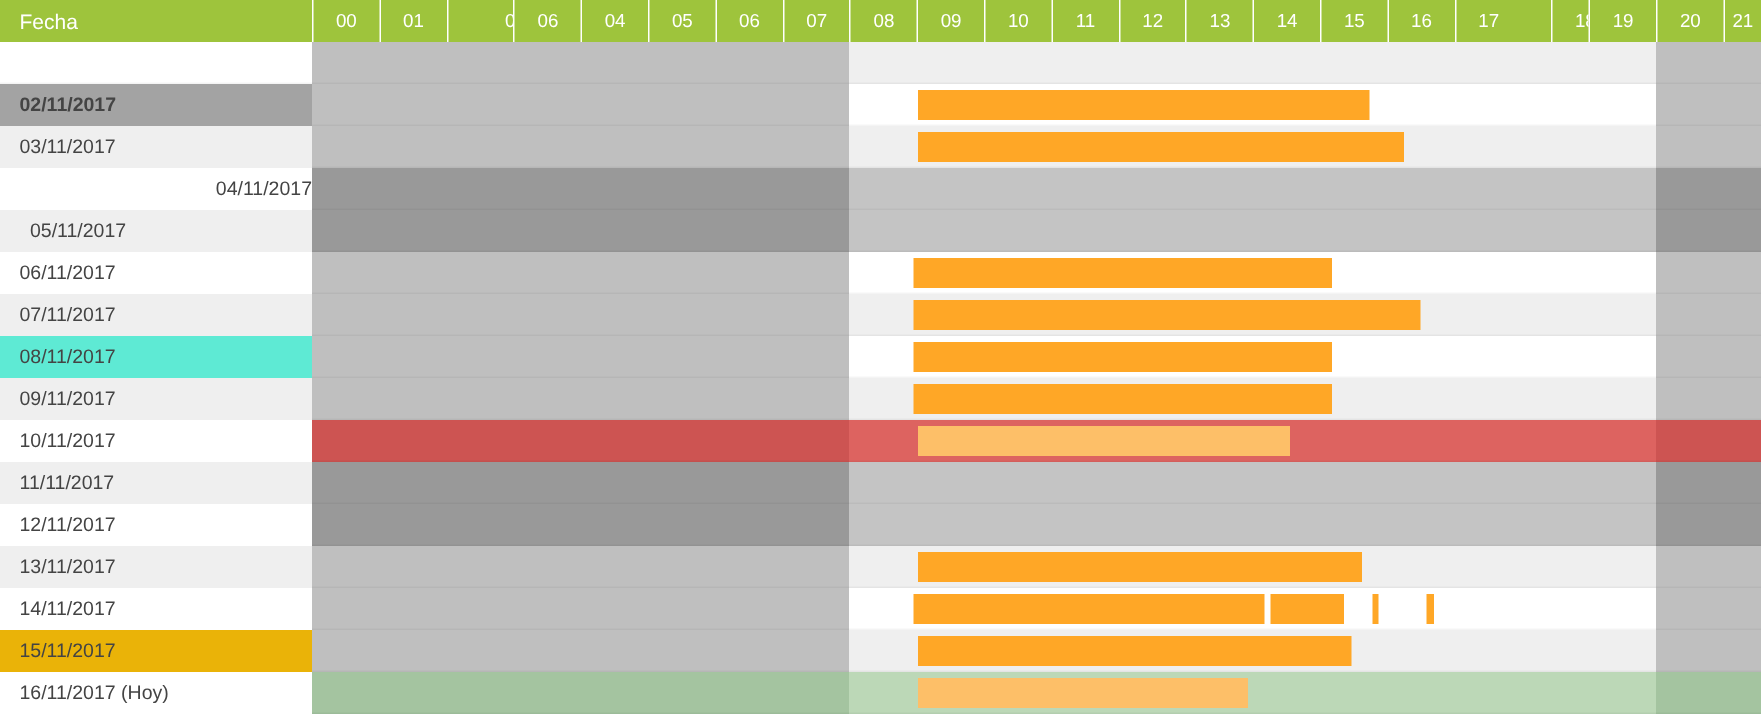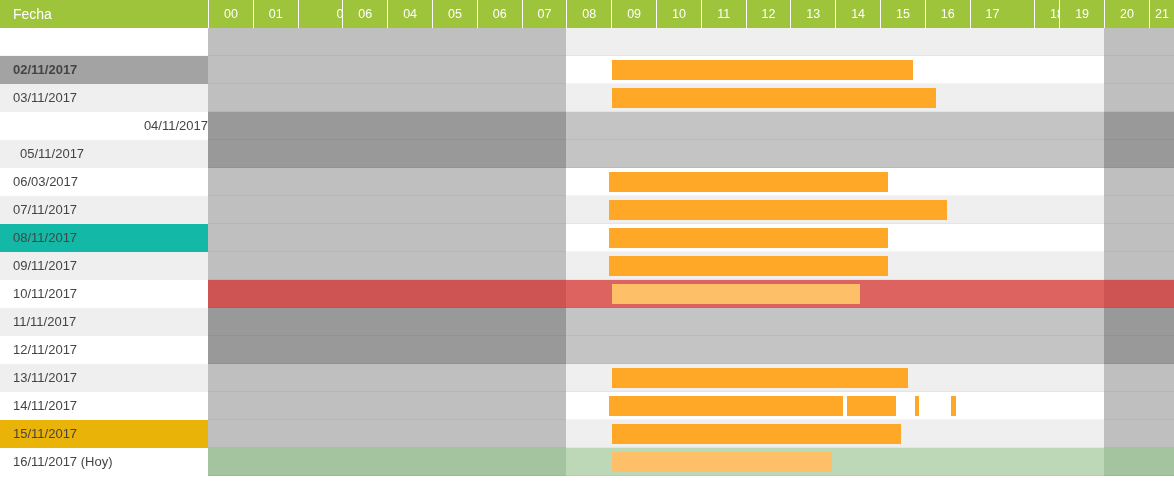--- a/index.html
+++ b/index.html
@@ -195,41 +195,41 @@
       <div class="row" style="top: 140px;">
         <div class="datecell" style="background: rgb(239, 239, 239); padding-left: 20px;">05/11/2017</div>
         <div class="track">
           <div class="band" style="left: 0px; width: 966px; background: rgb(196, 196, 196);"></div>
           <div class="shade" style="left: 0px; width: 358.4px; background: rgb(153, 153, 153);"></div>
           <div class="shade" style="left: 896px; width: 70px; background: rgb(153, 153, 153);"></div>
         </div>
         <div class="rowline"></div>
       </div>
       <div class="row" style="top: 168px;">
-        <div class="datecell" style="background: rgb(255, 255, 255);">06/03/2017</div>
+        <div class="datecell" style="background: rgb(255, 255, 255);">06/11/2017</div>
         <div class="track">
           <div class="band" style="left: 0px; width: 966px; background: rgb(255, 255, 255);"></div>
           <div class="shade" style="left: 0px; width: 358.4px; background: rgb(191, 191, 191);"></div>
           <div class="shade" style="left: 896px; width: 70px; background: rgb(191, 191, 191);"></div>
           <div class="bar" style="left: 401px; width: 279px;"></div>
         </div>
         <div class="rowline"></div>
       </div>
       <div class="row" style="top: 196px;">
         <div class="datecell" style="background: rgb(239, 239, 239);">07/11/2017</div>
         <div class="track">
           <div class="band" style="left: 0px; width: 966px; background: rgb(239, 239, 239);"></div>
           <div class="shade" style="left: 0px; width: 358.4px; background: rgb(191, 191, 191);"></div>
           <div class="shade" style="left: 896px; width: 70px; background: rgb(191, 191, 191);"></div>
           <div class="bar" style="left: 401px; width: 338px;"></div>
         </div>
         <div class="rowline"></div>
       </div>
       <div class="row" style="top: 224px;">
-        <div class="datecell" style="background: #14b8a6;">08/11/2017</div>
+        <div class="datecell" style="background: #5eead4;">08/11/2017</div>
         <div class="track">
           <div class="band" style="left: 0px; width: 966px; background: rgb(255, 255, 255);"></div>
           <div class="shade" style="left: 0px; width: 358.4px; background: rgb(191, 191, 191);"></div>
           <div class="shade" style="left: 896px; width: 70px; background: rgb(191, 191, 191);"></div>
           <div class="bar" style="left: 401px; width: 279px;"></div>
         </div>
         <div class="rowline"></div>
       </div>
       <div class="row" style="top: 252px;">
         <div class="datecell" style="background: rgb(239, 239, 239);">09/11/2017</div>

